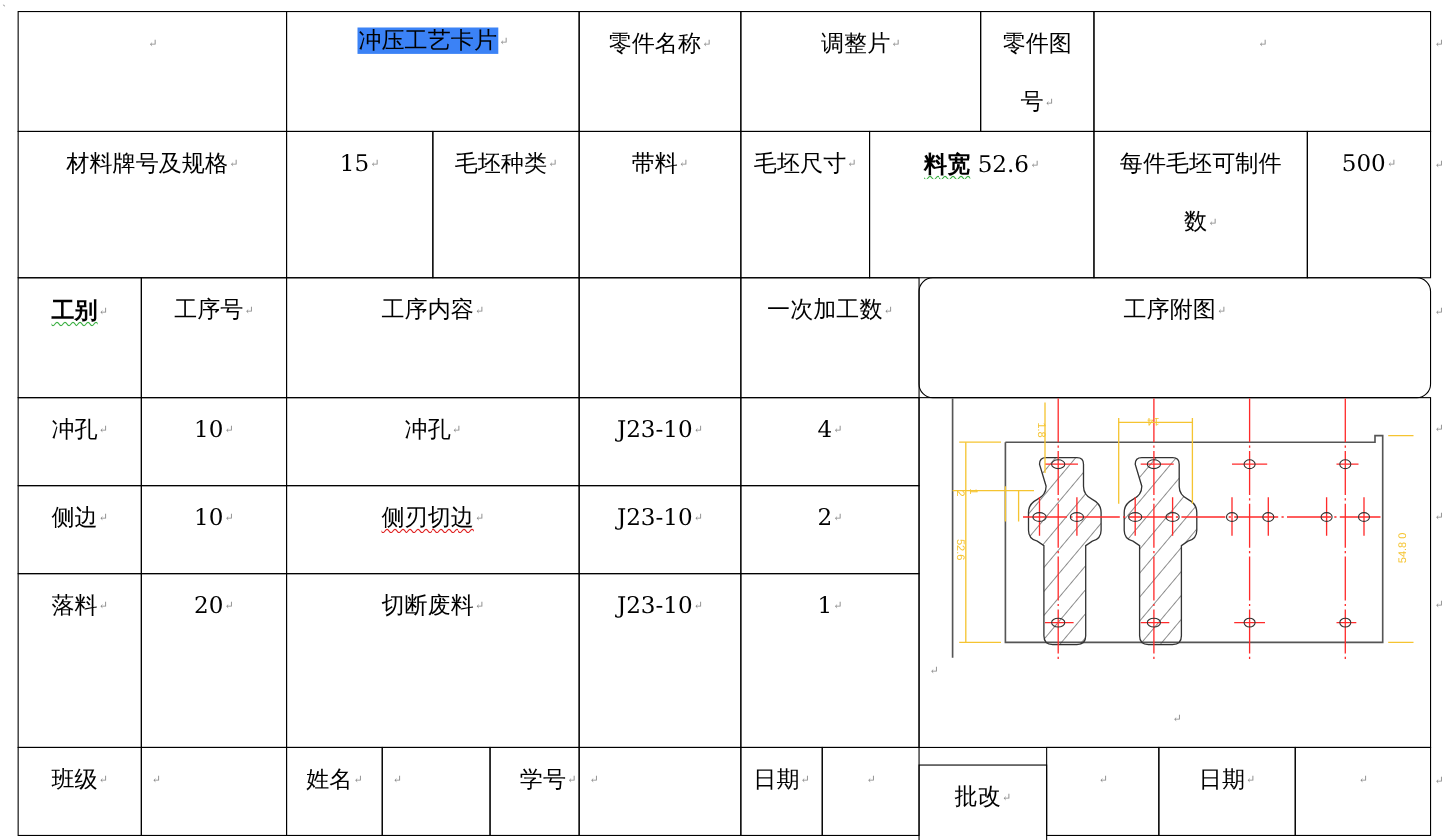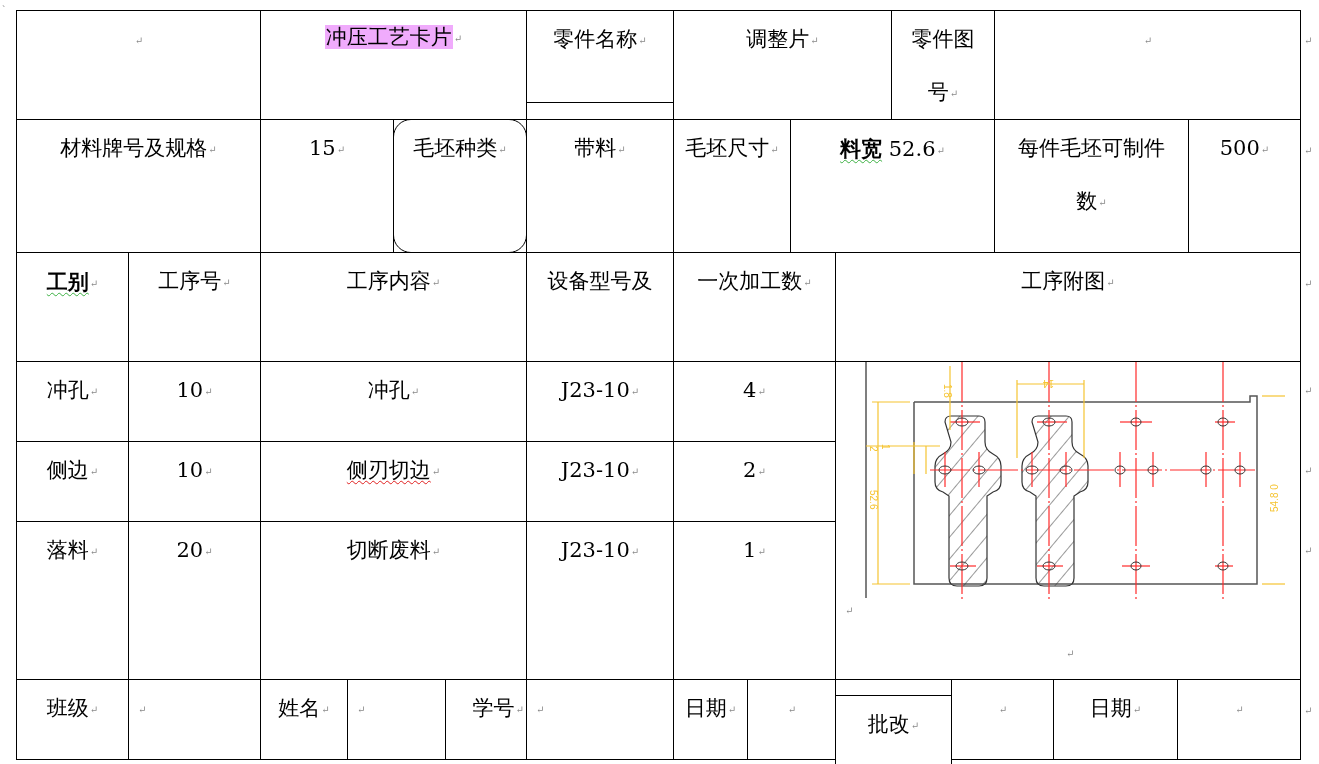--- a/index.html
+++ b/index.html
@@ -4,63 +4,62 @@
 <style>
   html, body { margin: 0; padding: 0; background: #ffffff; }
   body { width: 1319px; height: 764px; position: relative; overflow: hidden;
          font-family: "DejaVu Serif", "Liberation Serif", serif; color: #000; }
   .corner-mark { position: absolute; left: 2px; top: -4px; font-size: 10px; color: #888; }
   .cell { position: absolute; box-sizing: border-box; border: 1px solid #000;
           font-size: 21px; line-height: 53px; text-align: center; padding-top: 2px; }
   .cell .t { display: inline; }
   .pm { font-size: 10px; color: #888; margin-left: 1px; vertical-align: middle; }
   .row-end { position: absolute; font-size: 10px; color: #888; }
-  .hl { background: #f0abfc; display: inline-block; line-height: 53px; padding: 0 1px; }
+  .hl { background: #3b82f6; display: inline-block; line-height: 53px; padding: 0 1px; }
   .squig-green { text-decoration: underline wavy #3cb043; text-decoration-thickness: 1px; text-underline-offset: 3px; font-weight: bold; }
   .squig-red { text-decoration: underline wavy #e02020; text-decoration-thickness: 1px; text-underline-offset: 3px; }
   .drawing { position: absolute; left: 840px; top: 362px; width: 458px; height: 240px; }
   .fig-mark { position: absolute; font-size: 10px; color: #888; }
 </style>
 </head>
 <body>
 
 <span class="corner-mark">ˎ</span>
 
 <div class="cell" style="left:16px;top:10px;width:245px;height:110px;"><span class="pm">↵</span></div>
 <div class="cell" style="left:260px;top:10px;width:267px;height:110px;padding-top:0;"><span class="hl t">冲压工艺卡片</span><span class="pm">↵</span></div>
-<div class="cell" style="left:526px;top:10px;width:148px;height:93px;"><span class="t">零件名称</span><span class="pm">↵</span></div>
+<div class="cell" style="left:526px;top:10px;width:148px;height:110px;"><span class="t">零件名称</span><span class="pm">↵</span></div>
 <div class="cell" style="left:673px;top:10px;width:219px;height:110px;"><span class="t">调整片</span><span class="pm">↵</span></div>
 <div class="cell" style="left:891px;top:10px;width:104px;height:110px;">
     <div>零件图</div>
     <div><span>号</span><span class="pm">↵</span></div>
   </div>
 <div class="cell" style="left:994px;top:10px;width:307px;height:110px;"><span class="pm">↵</span></div>
 <span class="row-end" style="left:1304px;top:35px;">↵</span>
 
 <div class="cell" style="left:16px;top:119px;width:245px;height:134px;"><span class="t">材料牌号及规格</span><span class="pm">↵</span></div>
 <div class="cell" style="left:260px;top:119px;width:134px;height:134px;"><span class="t">15</span><span class="pm">↵</span></div>
-<div class="cell" style="left:393px;top:119px;width:134px;height:134px;border-radius:18px;"><span class="t">毛坯种类</span><span class="pm">↵</span></div>
+<div class="cell" style="left:393px;top:119px;width:134px;height:134px;"><span class="t">毛坯种类</span><span class="pm">↵</span></div>
 <div class="cell" style="left:526px;top:119px;width:148px;height:134px;"><span class="t">带料</span><span class="pm">↵</span></div>
 <div class="cell" style="left:673px;top:119px;width:118px;height:134px;"><span class="t">毛坯尺寸</span><span class="pm">↵</span></div>
 <div class="cell" style="left:790px;top:119px;width:205px;height:134px;"><span class="t squig-green">料宽</span><span class="t"> 52.6</span><span class="pm">↵</span></div>
 <div class="cell" style="left:994px;top:119px;width:195px;height:134px;">
     <div>每件毛坯可制件</div>
     <div><span>数</span><span class="pm">↵</span></div>
   </div>
 <div class="cell" style="left:1188px;top:119px;width:113px;height:134px;"><span class="t">500</span><span class="pm">↵</span></div>
 <span class="row-end" style="left:1304px;top:145px;">↵</span>
 
 <div class="cell" style="left:16px;top:252px;width:113px;height:110px;"><span class="t squig-green">工别</span><span class="pm">↵</span></div>
 <div class="cell" style="left:128px;top:252px;width:133px;height:110px;"><span class="t">工序号</span><span class="pm">↵</span></div>
 <div class="cell" style="left:260px;top:252px;width:267px;height:110px;"><span class="t">工序内容</span><span class="pm">↵</span></div>
 <div class="cell" style="left:526px;top:252px;width:148px;height:110px;">
-    <div>设备型号及</div>
   </div>
 <div class="cell" style="left:673px;top:252px;width:163px;height:110px;"><span class="t">一次加工数</span><span class="pm">↵</span></div>
-<div class="cell" style="left:835px;top:252px;width:466px;height:110px;"><span class="t">工序附图</span><span class="pm">↵</span></div>
+<div class="cell" style="left:835px;top:252px;width:466px;height:110px;border-radius:13px;"><span class="t">工序附图</span><span class="pm">↵</span></div>
 <span class="row-end" style="left:1304px;top:278px;">↵</span>
 
 <div class="cell" style="left:16px;top:361px;width:113px;height:81px;"><span class="t">冲孔</span><span class="pm">↵</span></div>
 <div class="cell" style="left:128px;top:361px;width:133px;height:81px;"><span class="t">10</span><span class="pm">↵</span></div>
 <div class="cell" style="left:260px;top:361px;width:267px;height:81px;"><span class="t">冲孔</span><span class="pm">↵</span></div>
 <div class="cell" style="left:526px;top:361px;width:148px;height:81px;"><span class="t">J23-10</span><span class="pm">↵</span></div>
 <div class="cell" style="left:673px;top:361px;width:163px;height:81px;"><span class="t">4</span><span class="pm">↵</span></div>
 
 <div class="cell" style="left:16px;top:441px;width:113px;height:81px;"><span class="t">侧边</span><span class="pm">↵</span></div>
 <div class="cell" style="left:128px;top:441px;width:133px;height:81px;"><span class="t">10</span><span class="pm">↵</span></div>

